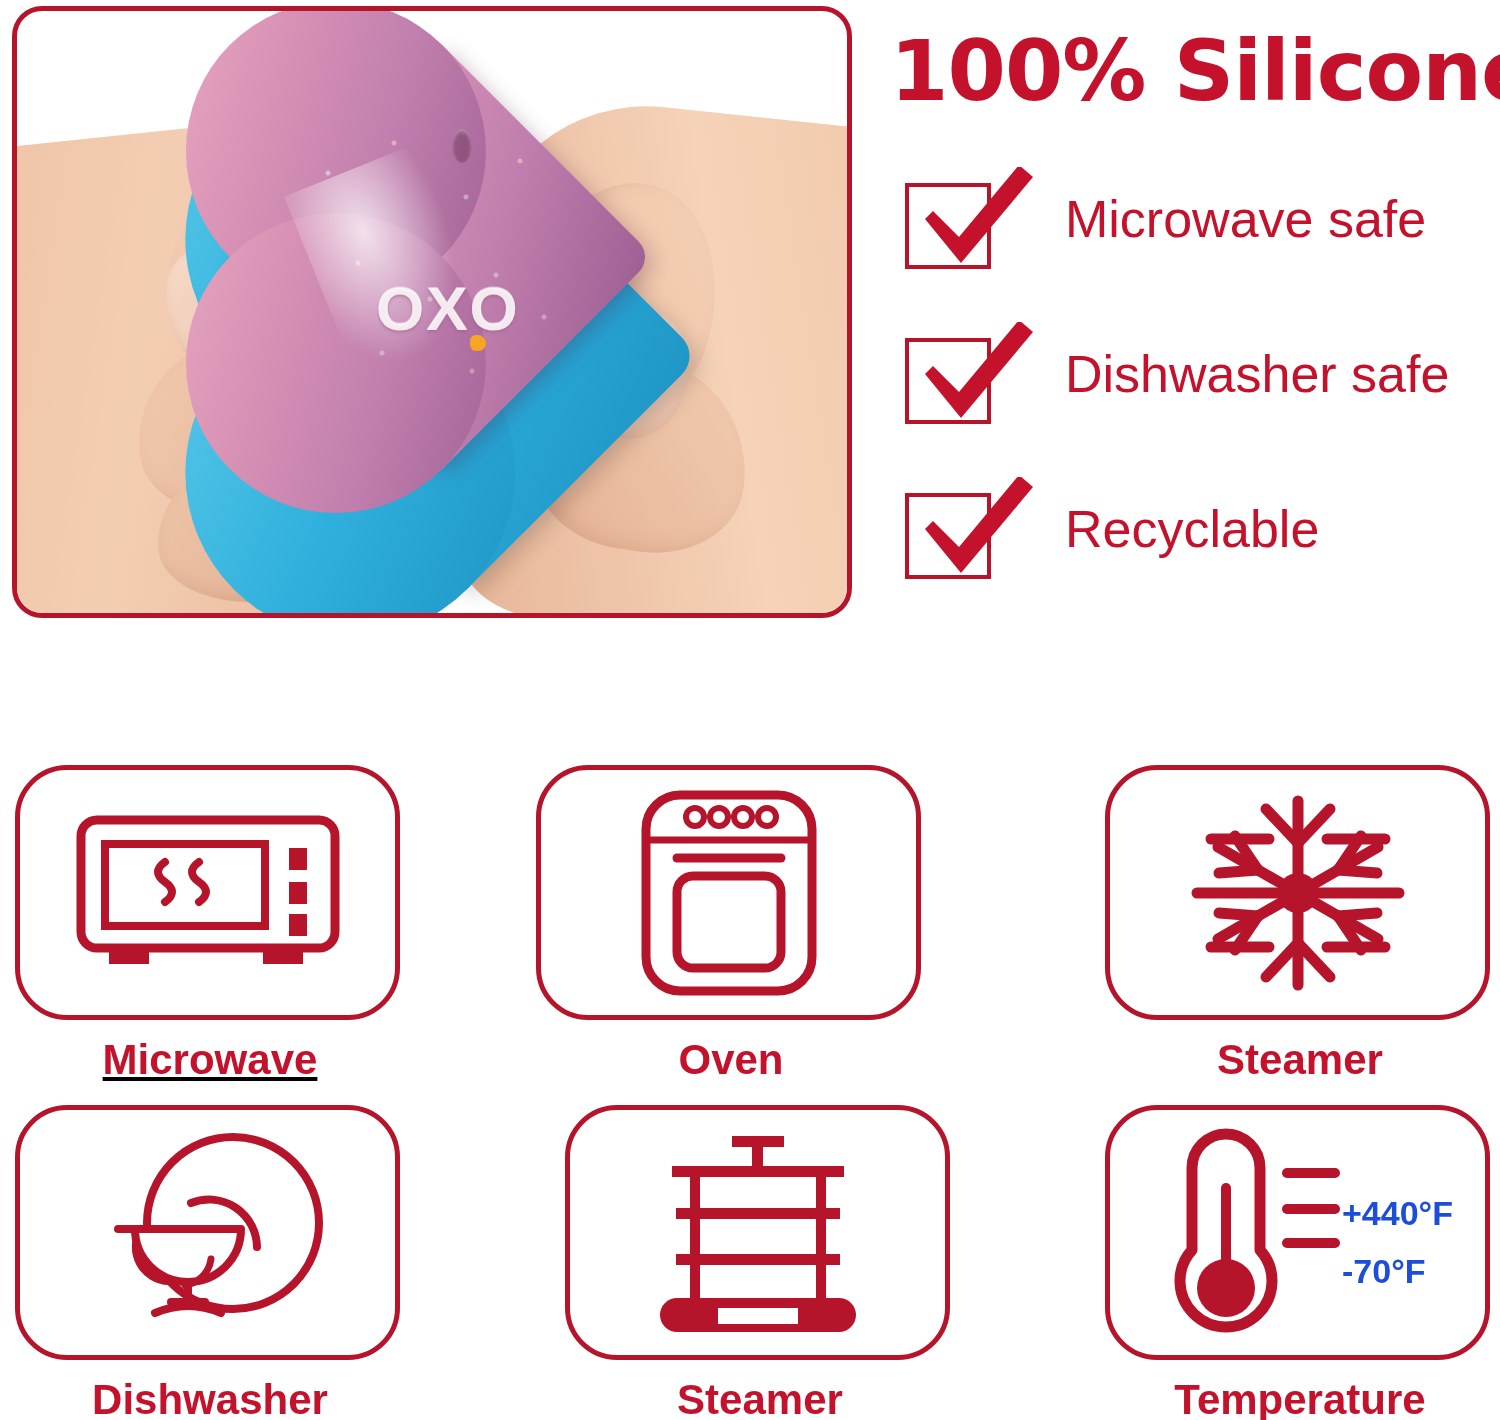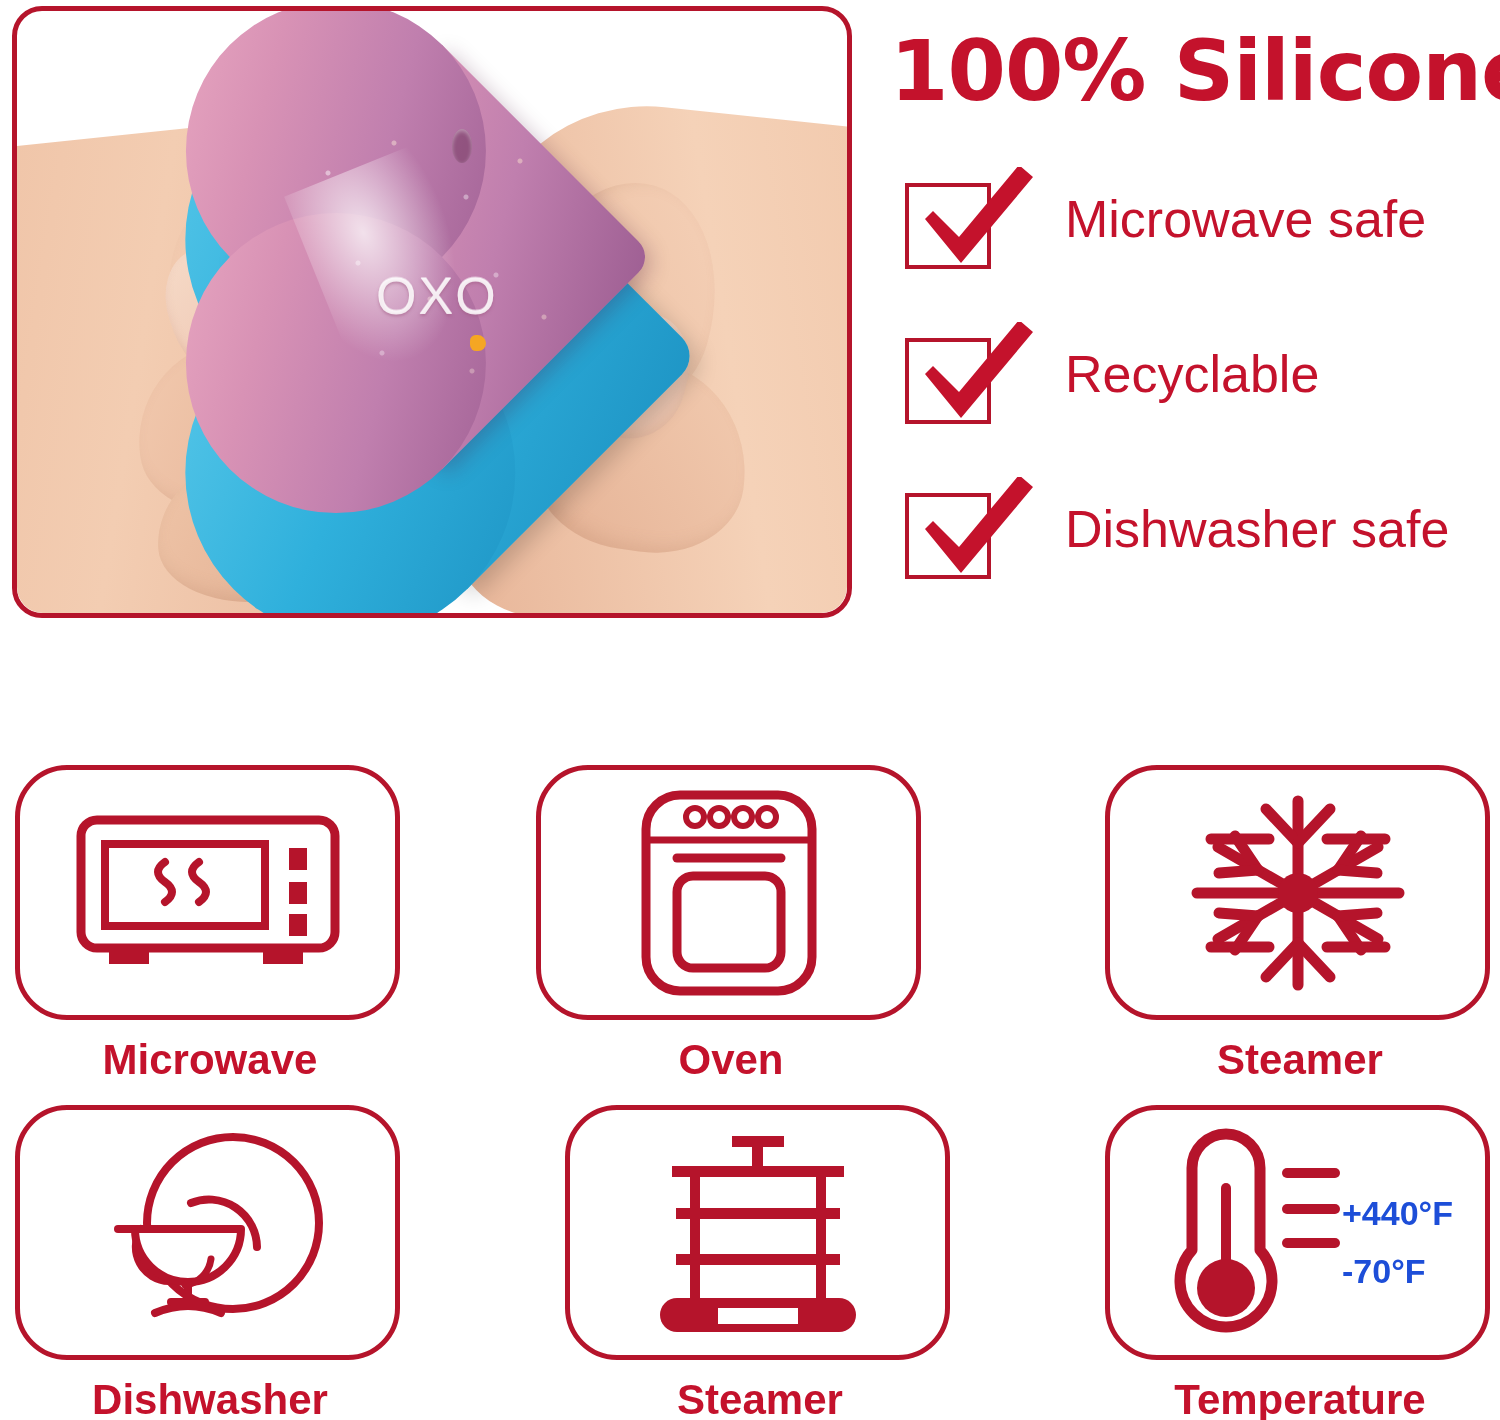--- a/index.html
+++ b/index.html
@@ -96,22 +96,22 @@
       radial-gradient(circle at 84% 70%, rgba(255,235,215,.7) 0 2px, transparent 3px),
       radial-gradient(circle at 30% 82%, rgba(255,255,255,.6) 0 2px, transparent 3px),
       radial-gradient(circle at 60% 88%, rgba(255,240,220,.6) 0 2px, transparent 3px);
   }
   .sheen{
     position:absolute;left:26px;top:54px;width:150px;height:210px;
     background:radial-gradient(ellipse at 40% 30%, rgba(255,255,255,.75), rgba(255,255,255,0) 65%);
     transform:rotate(-22deg);pointer-events:none;
   }
   .emboss{
-    position:absolute;left:84px;top:159px;
-    font-size:52px;font-weight:normal;letter-spacing:2px;
+    position:absolute;left:84px;top:166px;
+    font-size:62px;font-weight:bold;letter-spacing:2px;
     color:rgba(255,255,255,.82);
     text-shadow:0 2px 3px rgba(160,90,130,.5), 0 -1px 0 rgba(255,255,255,.5);
     font-family:"Liberation Sans",sans-serif;pointer-events:none;
   }
   .hole{
     position:absolute;left:160px;top:22px;width:20px;height:34px;
     border-radius:50%;background:rgba(120,60,100,.55);
     box-shadow:inset 0 2px 4px rgba(255,255,255,.4);
   }
   .fleck{
@@ -202,35 +202,35 @@
       <path d="M10 52 L18 44 L44 70 L104 -2 L118 10 L46 96 Z" fill="#C4122C"></path>
     </svg>
     <div class="check-label">Microwave safe</div>
   </div>
 
   <div class="check-row">
     <div class="check-box"></div>
     <svg class="check-mark" viewBox="0 0 120 108">
       <path d="M10 52 L18 44 L44 70 L104 -2 L118 10 L46 96 Z" fill="#C4122C"></path>
     </svg>
-    <div class="check-label">Recyclable</div>
+    <div class="check-label">Dishwasher safe</div>
   </div>
 
   <div class="check-row">
     <div class="check-box"></div>
     <svg class="check-mark" viewBox="0 0 120 108">
       <path d="M10 52 L18 44 L44 70 L104 -2 L118 10 L46 96 Z" fill="#C4122C"></path>
     </svg>
-    <div class="check-label">Dishwasher safe</div>
+    <div class="check-label">Recyclable</div>
   </div>
 </div>
 
 <div class="grid">
 
-  <div class="cell" style="left:15px;top:5px;">
+  <div class="cell" style="left:15px;top:5px;text-decoration:underline;">
     <div class="card">
       <svg width="270" height="170" viewBox="0 0 270 170">
         <rect x="8" y="12" width="254" height="128" rx="16" ry="16" fill="none" stroke="#B5142B" stroke-width="9"></rect>
         <rect x="32" y="36" width="160" height="82" fill="none" stroke="#B5142B" stroke-width="8"></rect>
         <path d="M92 54 q-14 10 0 20 q14 10 0 20" fill="none" stroke="#B5142B" stroke-width="8" stroke-linecap="round"></path>
         <path d="M126 54 q-14 10 0 20 q14 10 0 20" fill="none" stroke="#B5142B" stroke-width="8" stroke-linecap="round"></path>
         <rect x="216" y="40" width="18" height="22" fill="#B5142B"></rect>
         <rect x="216" y="74" width="18" height="22" fill="#B5142B"></rect>
         <rect x="216" y="106" width="18" height="22" fill="#B5142B"></rect>
         <rect x="36" y="140" width="40" height="16" fill="#B5142B"></rect>

